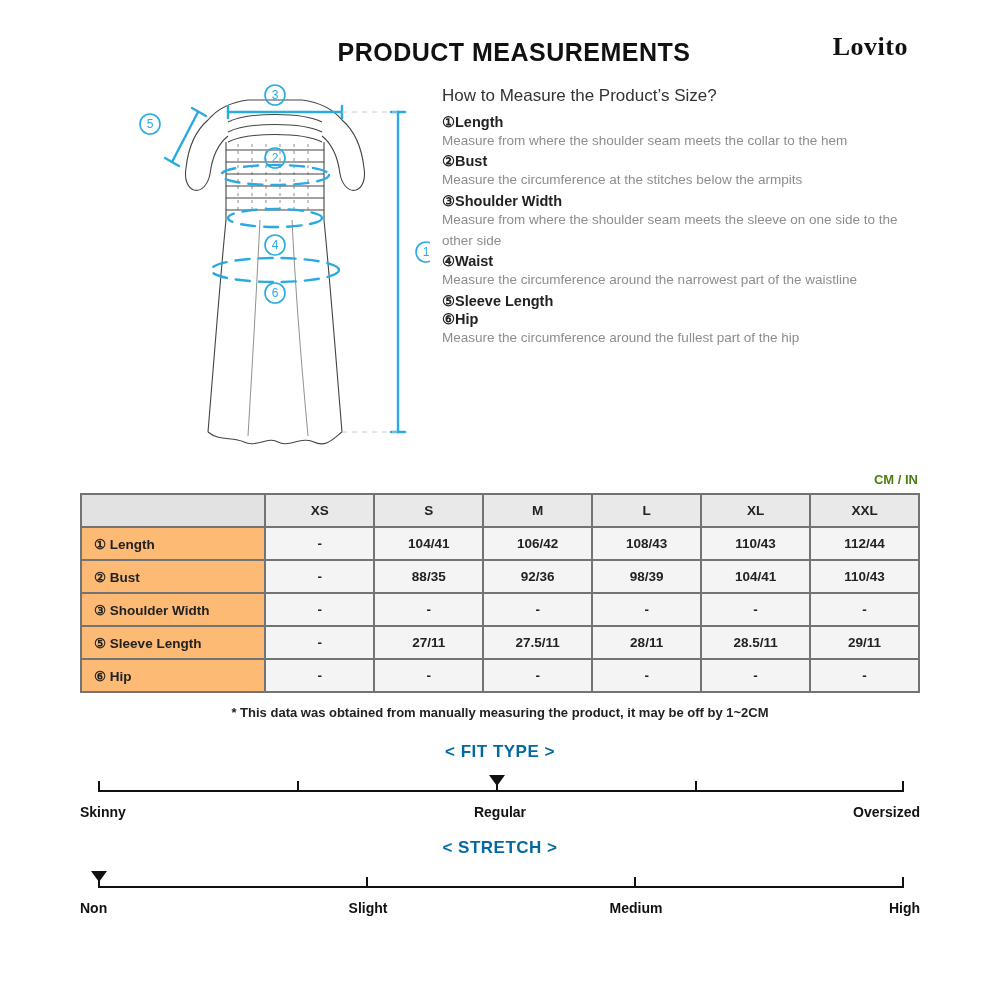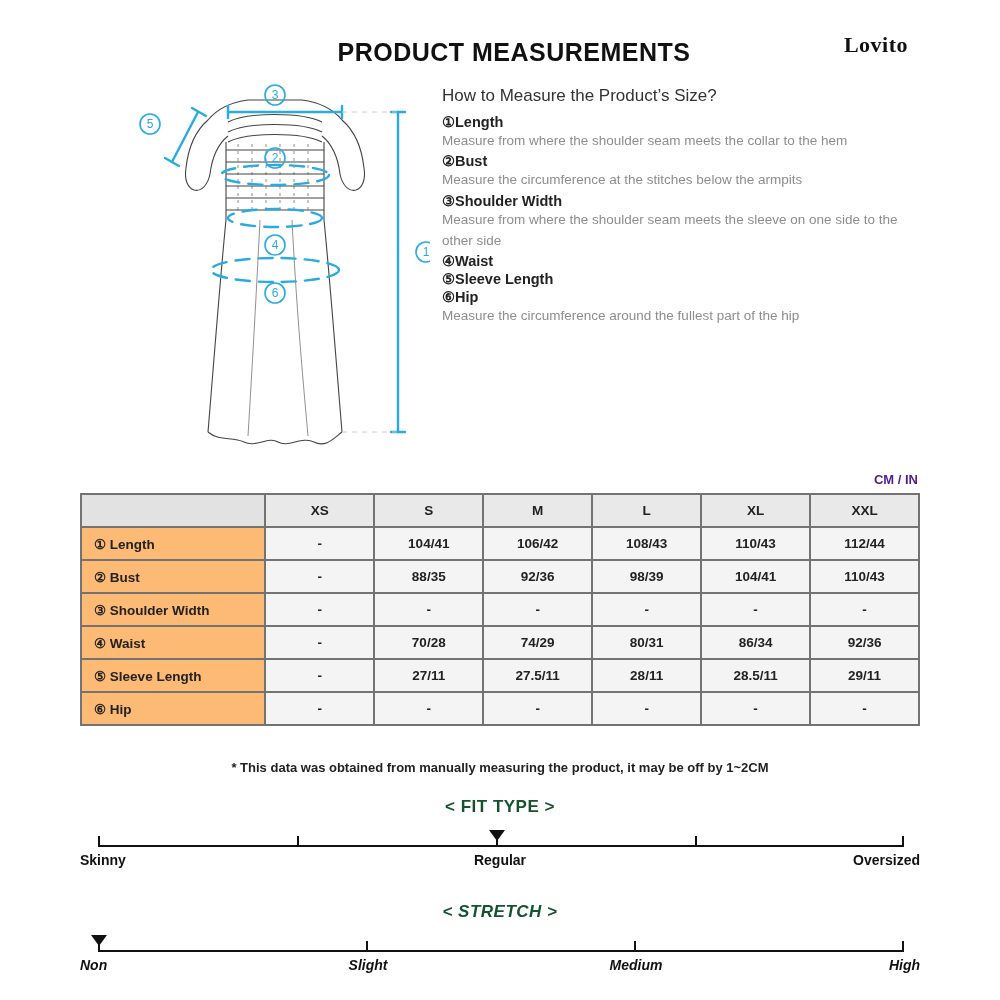--- a/index.html
+++ b/index.html
@@ -31,21 +31,21 @@
     font-size: 25px;
     font-weight: bold;
     letter-spacing: 0.5px;
     color: #111;
   }
   .brand {
     position: absolute;
     right: 92px;
     top: 32px;
     font-family: "Liberation Serif", serif;
-    font-size: 22px;
+    font-size: 26px;
     font-weight: bold;
     letter-spacing: 0.5px;
     color: #111;
   }
 
   
   .top-section {
     position: relative;
     height: 390px;
   }
@@ -81,21 +81,21 @@
     line-height: 1.58;
     margin-bottom: 1px;
   }
 
   
   .cmin {
     text-align: right;
     padding-right: 82px;
     font-size: 13px;
     font-weight: bold;
-    color: #4c1d95;
+    color: #4d7c0f;
     margin-top: 2px;
     margin-bottom: 6px;
   }
   .table-wrap {
     padding: 0 80px;
   }
   table.sizes {
     width: 100%;
     border-collapse: collapse;
     table-layout: fixed;
@@ -122,32 +122,32 @@
     font-weight: bold;
   }
   table.sizes td.val {
     background: #f4f4f4;
   }
   .note {
     text-align: center;
     font-size: 13px;
     font-weight: bold;
     color: #222;
-    margin-top: 34px;
+    margin-top: 12px;
   }
 
   
   .scale-block {
     margin-top: 22px;
   }
   .scale-title {
     text-align: center;
     font-size: 17px;
     font-weight: bold;
-    color: #14532d;
+    color: #0369a1;
     letter-spacing: 0.5px;
   }
   .scale-area {
     position: relative;
     height: 66px;
     margin: 6px 80px 0 80px;
   }
   .axis {
     position: absolute;
     left: 18px;
@@ -168,21 +168,21 @@
     top: 7px;
     width: 0;
     height: 0;
     border-left: 8px solid transparent;
     border-right: 8px solid transparent;
     border-top: 11px solid #111;
     transform: translateX(-8px);
   }
   .scale-label {
     position: absolute;
-    top: 29px;
+    top: 36px;
     font-size: 14px;
     font-weight: bold;
     color: #111;
     white-space: nowrap;
     transform: translateX(-50%);
   }
   .scale-label.first { transform: none; }
   .scale-label.last { transform: translateX(-100%); }
 </style>
 </head>
@@ -286,20 +286,21 @@
     <div class="howto-item-desc">Measure the circumference at the stitches below the armpits</div>
 
     <div class="howto-item-title">
       <span>③</span><span>Shoulder Width</span>
     </div>
     <div class="howto-item-desc">Measure from where the shoulder seam meets the sleeve on one side to the other side</div>
 
     <div class="howto-item-title">
       <span>④</span><span>Waist</span>
     </div>
+    <div class="howto-item-desc">Measure the circumference around the narrowest part of the waistline</div>
 
     <div class="howto-item-title">
       <span>⑤</span><span>Sleeve Length</span>
     </div>
 
     <div class="howto-item-title">
       <span>⑥</span><span>Hip</span>
     </div>
     <div class="howto-item-desc">Measure the circumference around the fullest part of the hip</div>
   </div>
@@ -349,29 +350,20 @@
         <td class="val">110/43</td>
       </tr>
       <tr>
         <td class="rowlabel">③ Shoulder Width</td>
         <td class="val">-</td>
         <td class="val">-</td>
         <td class="val">-</td>
         <td class="val">-</td>
         <td class="val">-</td>
         <td class="val">-</td>
-      </tr>
-      <tr>
-        <td class="rowlabel">④ Waist</td>
-        <td class="val">-</td>
-        <td class="val">70/28</td>
-        <td class="val">74/29</td>
-        <td class="val">80/31</td>
-        <td class="val">86/34</td>
-        <td class="val">92/36</td>
       </tr>
       <tr>
         <td class="rowlabel">⑤ Sleeve Length</td>
         <td class="val">-</td>
         <td class="val">27/11</td>
         <td class="val">27.5/11</td>
         <td class="val">28/11</td>
         <td class="val">28.5/11</td>
         <td class="val">29/11</td>
       </tr>
@@ -399,21 +391,21 @@
     <div class="tick" style="left:416px;"></div>
     <div class="tick" style="left:615px;"></div>
     <div class="tick" style="left:822px;"></div>
     <div class="marker" style="left:417px;"></div>
     <div class="scale-label first" style="left:0px;">Skinny</div>
     <div class="scale-label" style="left:420px;">Regular</div>
     <div class="scale-label last" style="left:840px;">Oversized</div>
   </div>
 </div>
 
-<div class="scale-block" style="margin-top:13px;font-style:italic;">
+<div class="scale-block" style="margin-top:4px;">
   <div class="scale-title">&lt; STRETCH &gt;</div>
   <div class="scale-area">
     <div class="axis"></div>
     <div class="tick" style="left:18px;"></div>
     <div class="tick" style="left:286px;"></div>
     <div class="tick" style="left:554px;"></div>
     <div class="tick" style="left:822px;"></div>
     <div class="marker" style="left:19px;"></div>
     <div class="scale-label first" style="left:0px;">Non</div>
     <div class="scale-label" style="left:288px;">Slight</div>

